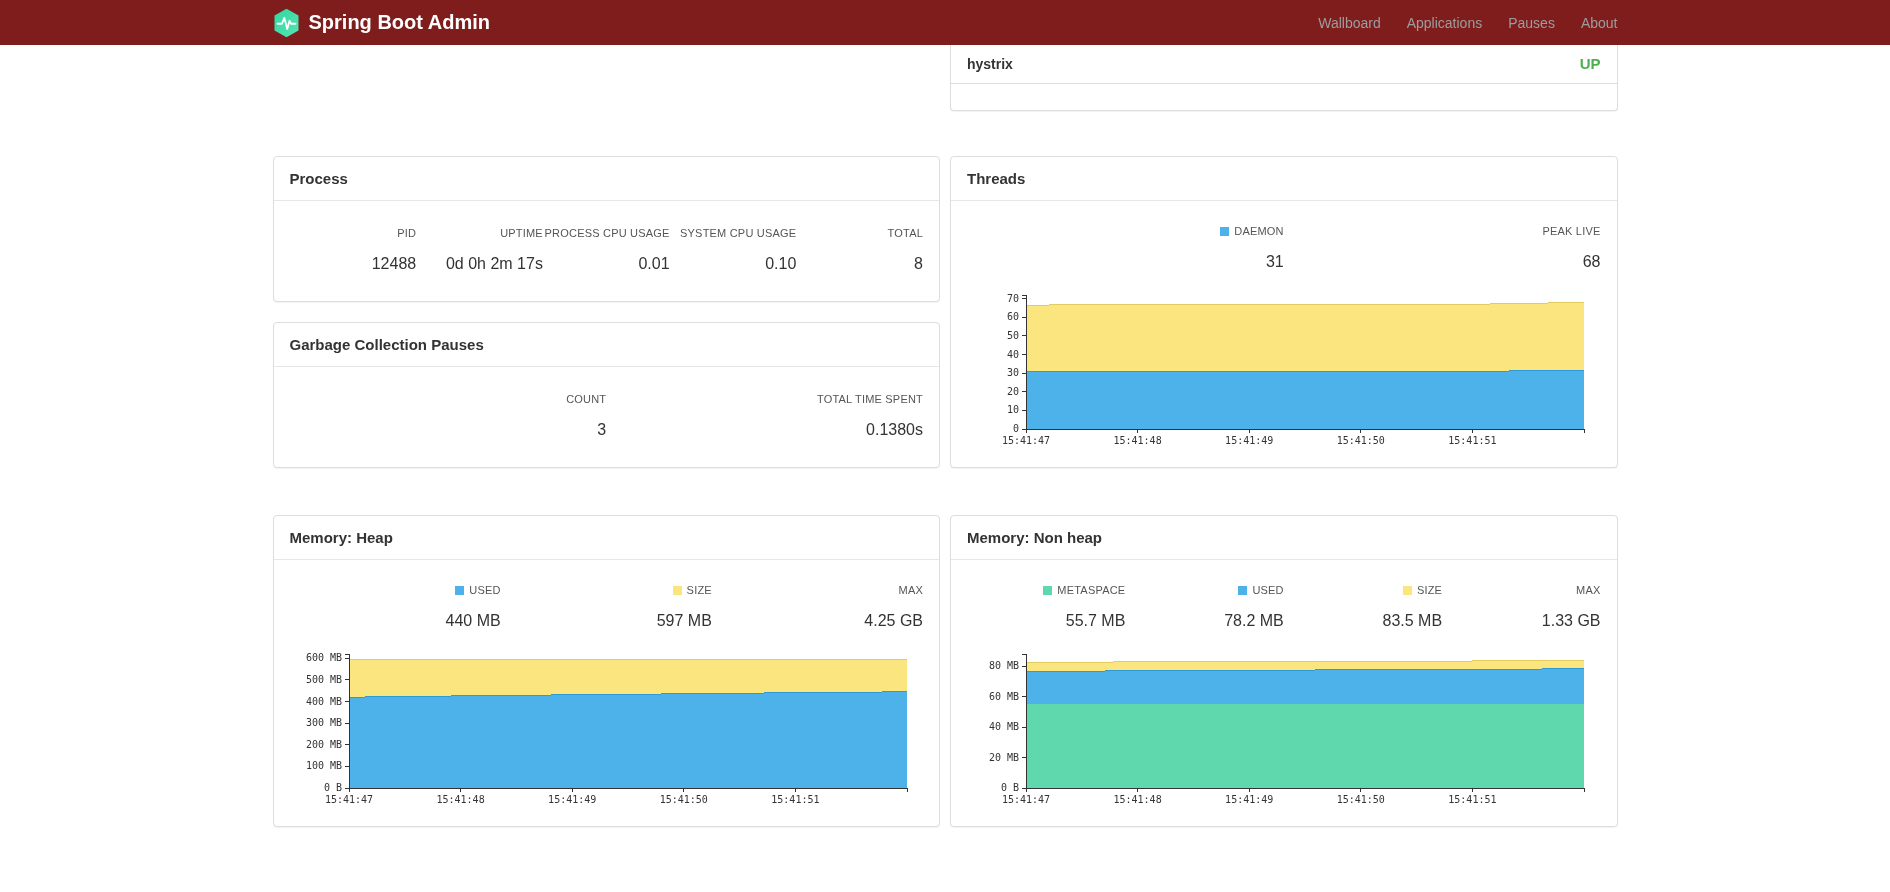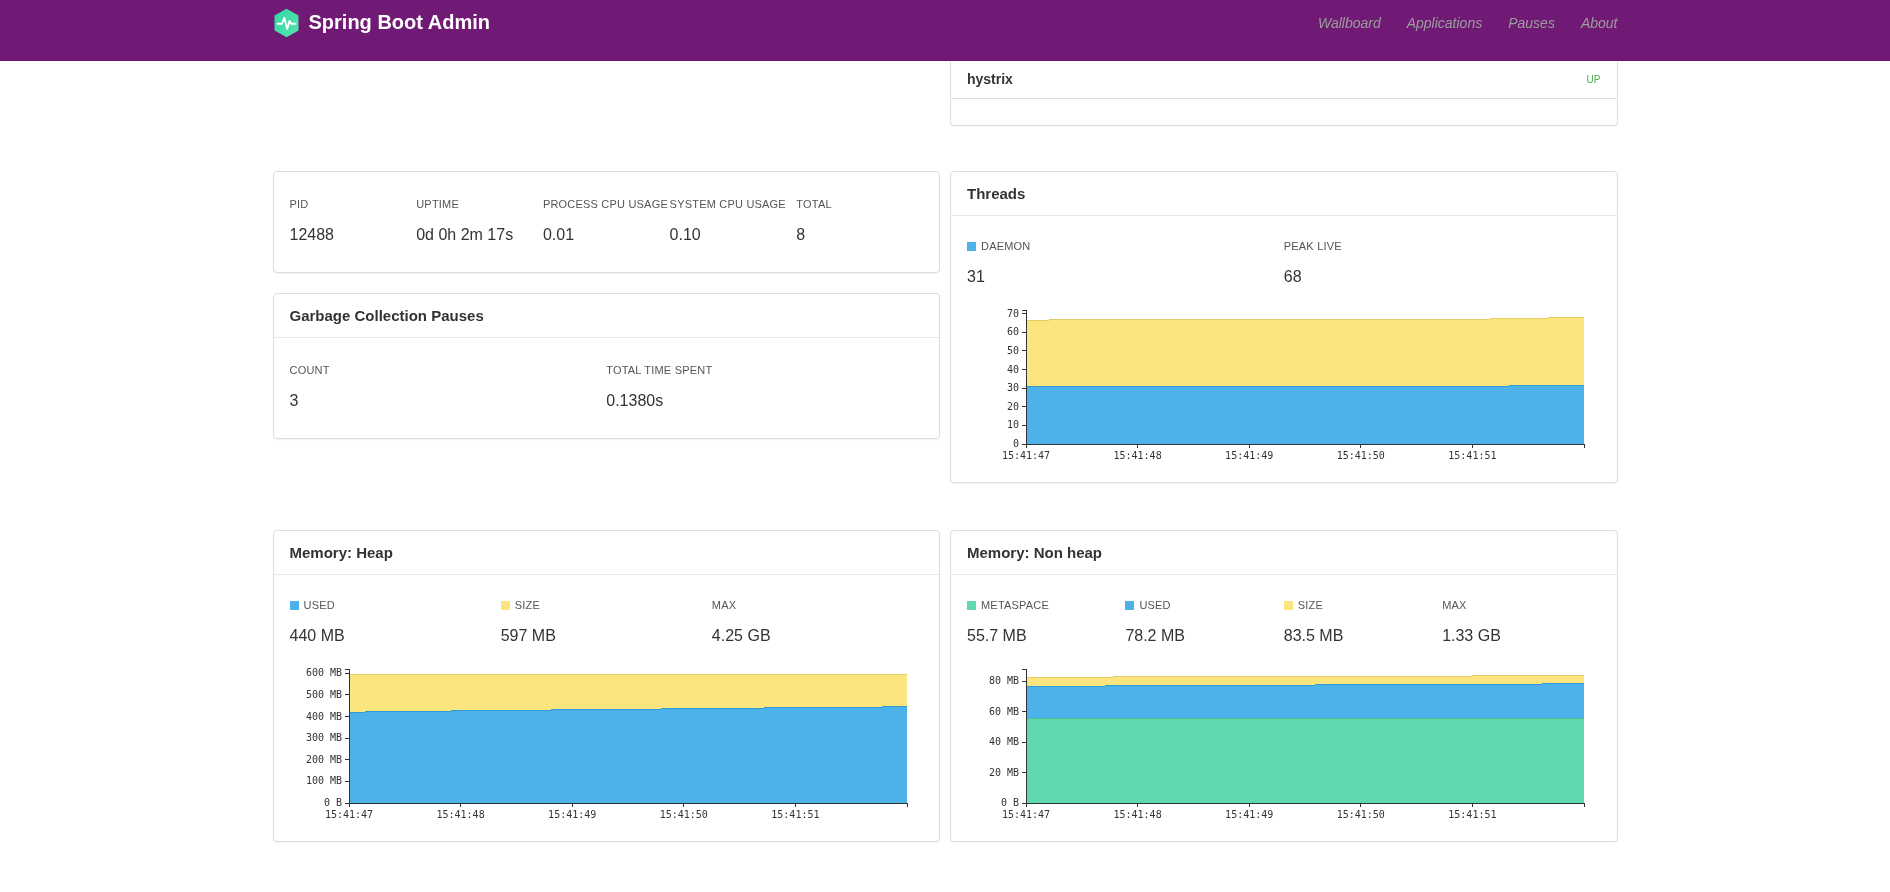--- a/index.html
+++ b/index.html
@@ -1,49 +1,49 @@
 <!DOCTYPE html>
 <html><head>
 <meta charset="utf-8">
 <title>Spring Boot Admin</title>
 <style>
   * { box-sizing: border-box; }
   html, body { margin:0; padding:0; background:#fff; font-family:"Liberation Sans", sans-serif; color:#333; }
   body { min-width:1890px; min-height:892px; }
 
   
-  .navbar { height:61px; background:#701a75; }
+  .navbar { height:45px; background:#7f1d1d; }
   .navbar-inner { width:1345px; margin:0 auto; height:45px; display:flex; align-items:center; }
   .brand { display:flex; align-items:center; gap:9px; color:#fff; font-size:20px; font-weight:bold; text-decoration:none; cursor:pointer; }
   .brand svg { display:block; }
-  .nav-links { margin-left:auto; display:flex; align-items:flex-end;font-style:italic; }
+  .nav-links { margin-left:auto; display:flex; align-items:flex-end; }
   .nav-link { color:#9d9d9d; font-size:14px; padding:0 13px; cursor:pointer; }
   .nav-link:last-child { padding-right:0; }
 
   
   .container { width:1345px; margin:0 auto; }
   .row { display:flex; gap:10px; }
   .col { flex:1; min-width:0; }
   .row-top { margin-bottom:45px; }
   .row-main { margin-bottom:47px; }
 
   
   .panel { background:#fff; border:1px solid #ddd; border-radius:4px; box-shadow:0 1px 1px rgba(0,0,0,0.05); }
   .panel-heading { padding:13px 16px; font-size:15px; font-weight:bold; color:#333; border-bottom:1px solid #e7e7e7; }
   .panel-cut { border-top:none; border-radius:0 0 4px 4px; }
   .service-row { display:flex; align-items:center; justify-content:space-between; padding:10px 16px 11px 16px; border-bottom:1px solid #ddd; }
   .service-name { font-size:14px; font-weight:bold; color:#333; }
-  .service-status { font-size:10px; font-weight:normal; }
+  .service-status { font-size:15px; font-weight:bold; }
   .panel-cut .spacer { height:26px; }
 
   .panel-stack-top { margin-bottom:20px; }
 
   
   .stats { display:flex; padding:26px 16px 28px 16px; }
-  .stat { flex:1; text-align:left; min-width:0; }
+  .stat { flex:1; text-align:right; min-width:0; }
   .stat-label { font-size:11px; color:#555; letter-spacing:0.2px; white-space:nowrap; }
   .stat-value { font-size:16px; color:#333; margin-top:16px; white-space:nowrap; }
   .legend { display:flex; padding:24px 16px 14px 16px; }
   .swatch { display:inline-block; width:9px; height:9px; margin-right:5px; vertical-align:-1px; }
 
   
   .chart-wrap { padding:2px 0 14px 20px; }
   .chart text { font-family:"DejaVu Sans Mono", monospace; font-size:10px; fill:#333; }
 </style>
 </head>
@@ -86,20 +86,21 @@
           <span class="service-status" style="color: rgb(76, 175, 80);">UP</span>
         </div>
         <div class="spacer"></div>
       </div>
     </div>
   </div>
 
   <div class="row row-main">
     <div class="col">
       <div class="panel panel-stack-top">
+        <div class="panel-heading">Process</div>
         <div class="stats">
           <div class="stat">
             <div class="stat-label">PID</div>
             <div class="stat-value">12488</div>
           </div>
           <div class="stat">
             <div class="stat-label">UPTIME</div>
             <div class="stat-value">0d 0h 2m 17s</div>
           </div>
           <div class="stat">

